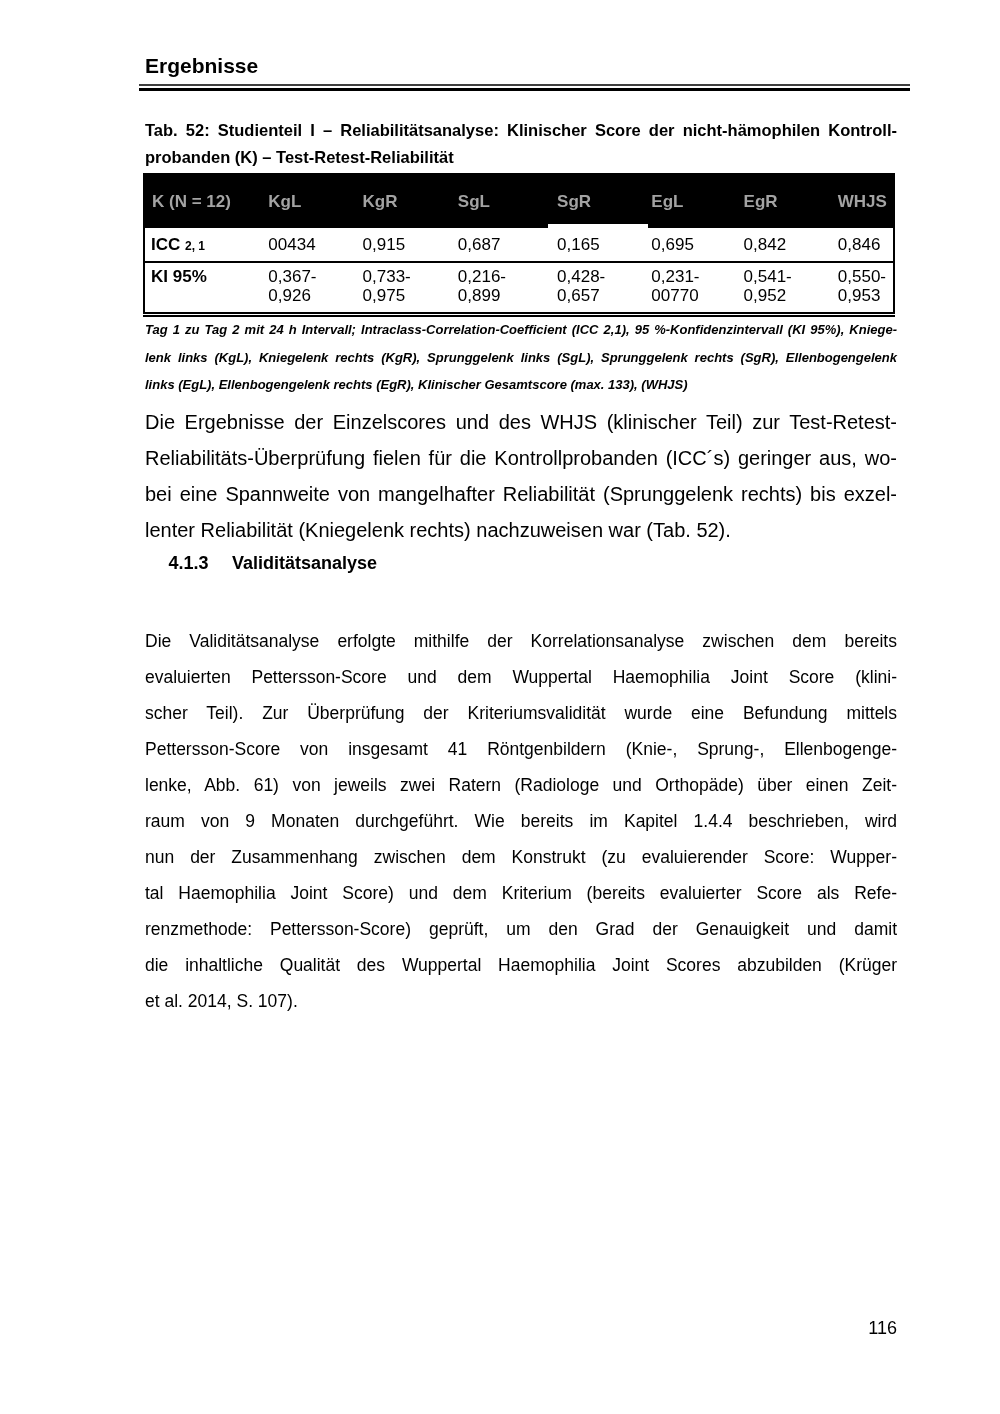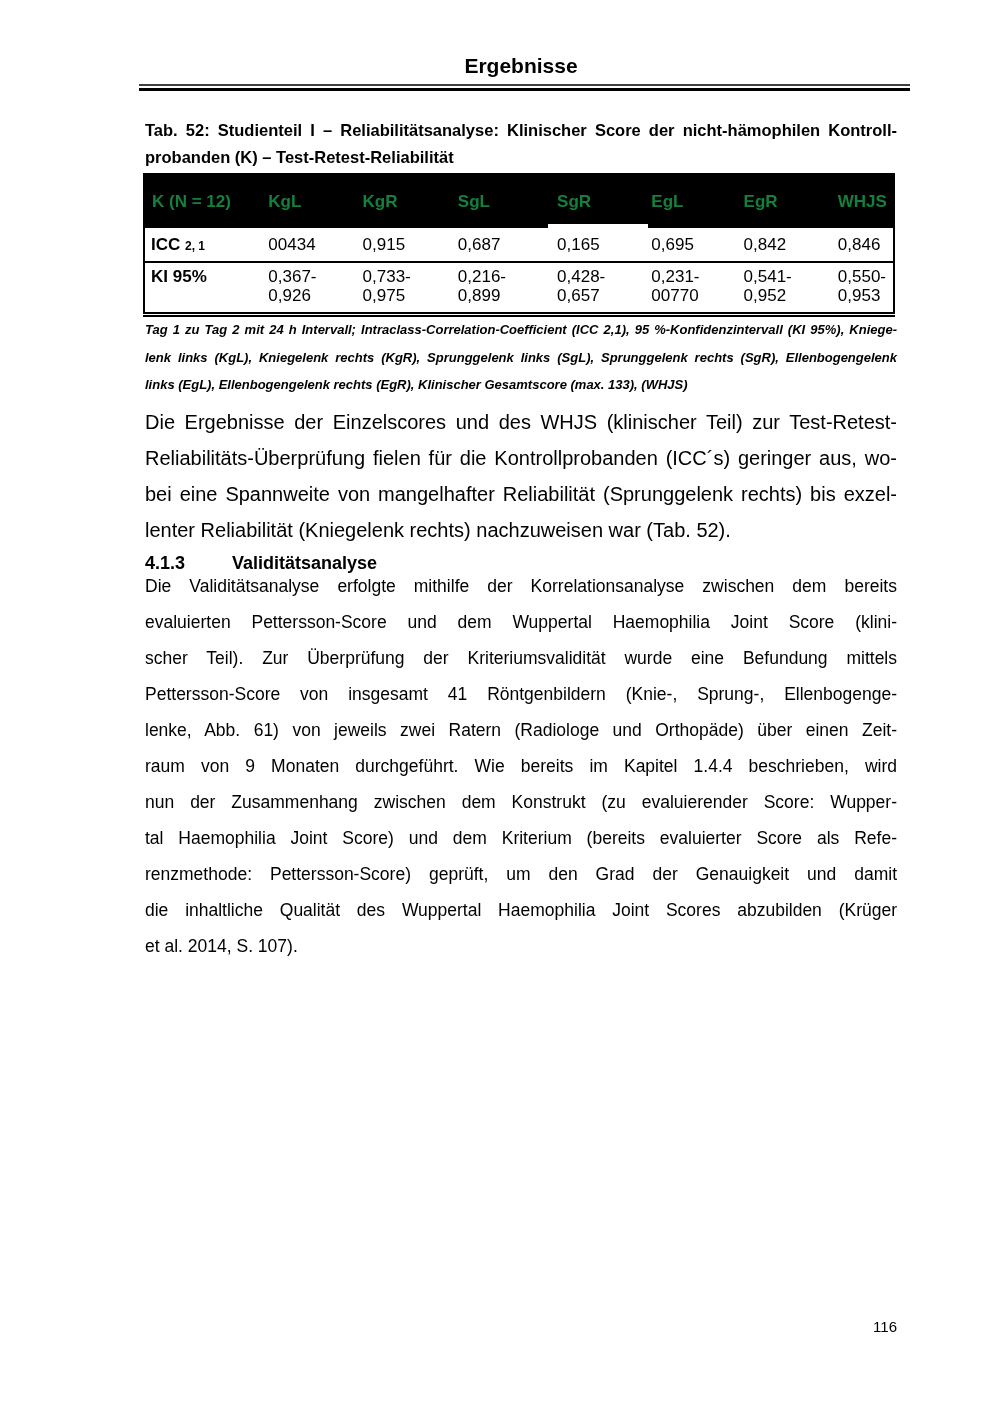--- a/index.html
+++ b/index.html
@@ -7,21 +7,21 @@
     position:relative;
     width:1000px; height:1414px;
     background:#ffffff;
     font-family:"Liberation Sans", sans-serif;
     color:#000;
     overflow:hidden;
   }
   
   .running-head {
     position:absolute; top:54px; left:145px; width:752px;
-    text-align:center; font-weight:bold; font-size:21px;
+    font-weight:bold; font-size:21px;
   }
   .head-rule {
     position:absolute; top:84px; left:139px; width:771px;
     height:2px;
     border-top:2px solid #3f3f3f;
     border-bottom:3px solid #000;
   }
   
   .caption {
     position:absolute; top:117px; left:145px; width:752px;
@@ -32,21 +32,21 @@
   
   .score-table-wrap { position:absolute; top:173px; left:143px; width:756px; }
   table.score-table {
     border-collapse:collapse; table-layout:fixed;
     width:752px;
     border:2px solid #000;
     border-bottom:5px double #000;
     font-size:17px;
   }
   table.score-table th {
-    background:#000; color:#15803d; font-weight:bold;
+    background:#000; color:#a3a3a3; font-weight:bold;
     text-align:left; height:53px; padding:0 0 0 6px;
     vertical-align:middle;
   }
   table.score-table th.first { padding-left:7px; }
   table.score-table td {
     text-align:left; padding:0 0 0 6px; vertical-align:middle;
   }
   tr.icc-row td { height:33px; border-bottom:2px solid #000;margin-top:30px; }
   tr.ki-row td { height:45px; vertical-align:top; padding-top:4px; line-height:19px; }
   td.row-label, .row-label-txt { font-weight:bold; }
@@ -63,28 +63,28 @@
   }
   
   .para1 {
     position:absolute; top:404px; left:145px; width:752px;
     font-size:20px; line-height:36px;
   }
   .section-heading {
     position:absolute; top:553px; left:145px; width:752px;
     font-size:18px; font-weight:bold;
   }
-  .section-num { display:inline-block; width:87px; }
+  .section-num { display:inline-block; width:87px;text-align:center; }
   .para2 {
-    position:absolute; top:568px; left:145px; width:752px;
+    position:absolute; top:623px; left:145px; width:752px;
     font-size:17.5px; line-height:36px;
   }
   .page-number {
     position:absolute; top:1318px; left:145px; width:752px;
-    text-align:right; font-size:15px;
+    text-align:right; font-size:18px;
   }
 </style>
 </head>
 <body>
 
 <div class="page">
 
   <div class="running-head">Ergebnisse</div>
   <div class="head-rule"></div>
 

